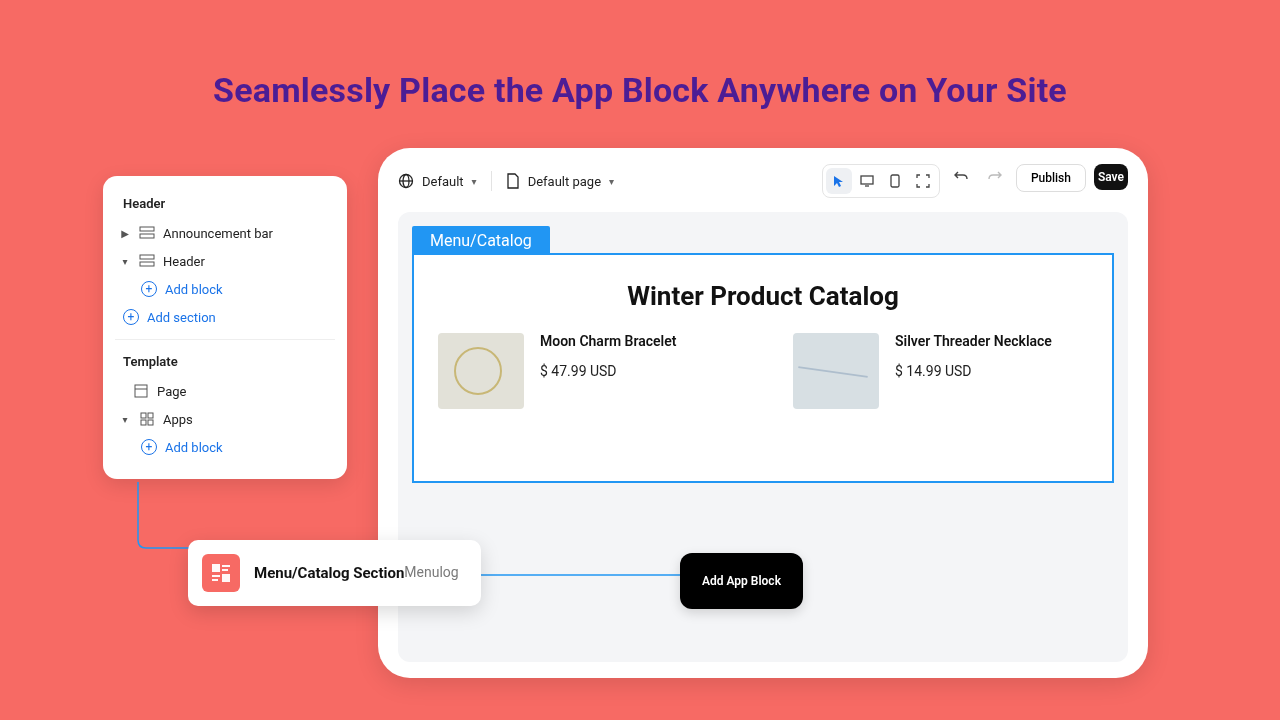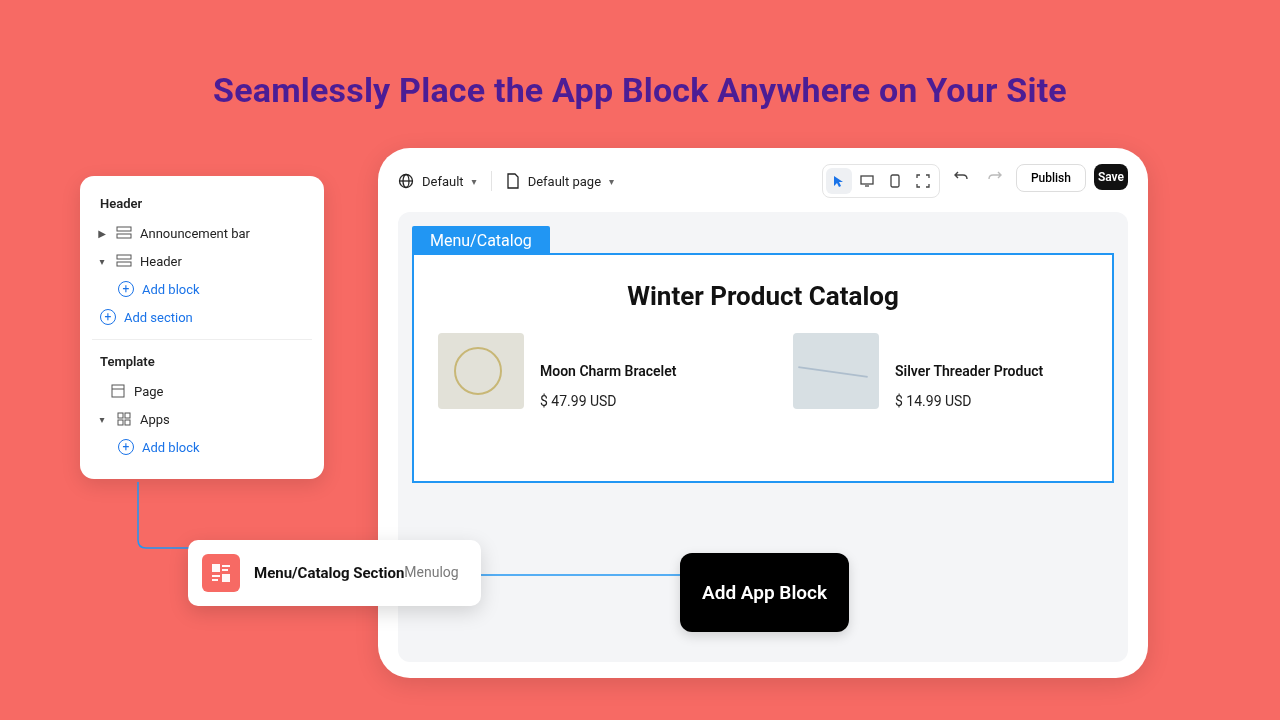--- a/index.html
+++ b/index.html
@@ -1,19 +1,19 @@
 <!DOCTYPE html>
 <html><head>
 <meta charset="utf-8">
 <style>
   * { margin: 0; padding: 0; box-sizing: border-box; font-family: -apple-system, BlinkMacSystemFont, "Segoe UI", Roboto, sans-serif; }
   body { width: 1280px; height: 720px; background: #f76a64; position: relative; overflow: hidden; }
   .headline { color: #4c1d95; font-size: 34px; font-weight: 700; text-align: center; padding-top: 70px; letter-spacing: 0.2px; }
   .sidebar {
-    position: absolute; left: 80px; top: 176px; width: 244px; background: #fff;
+    position: absolute; left: 103px; top: 176px; width: 244px; background: #fff;
     border-radius: 14px; padding: 14px 12px 18px; box-shadow: 0 6px 20px rgba(0,0,0,0.12);
   }
   .sb-section-title { font-size: 13px; font-weight: 600; color: #222; padding: 6px 8px 8px; }
   .sb-item { display: flex; align-items: center; gap: 8px; font-size: 13px; color: #222; padding: 6px 4px; cursor: pointer; }
   .sb-item .chev { width: 12px; text-align: center; color: #555; font-size: 10px; }
   .sb-item .ic { display: inline-flex; width: 16px; height: 16px; align-items: center; justify-content: center; }
   .sb-add { display: flex; align-items: center; gap: 8px; color: #1a73e8; font-size: 13px; padding: 6px 4px 6px 26px; cursor: pointer; }
   .sb-add.root { padding-left: 8px; }
   .sb-add .plus { width: 16px; height: 16px; border: 1.5px solid #1a73e8; border-radius: 50%; display: inline-flex; align-items: center; justify-content: center; font-size: 12px; line-height: 1; }
   .sb-divider { height: 1px; background: #eee; margin: 8px 0; }
@@ -33,32 +33,32 @@
   .undo-btn { width: 26px; height: 26px; display: inline-flex; align-items: center; justify-content: center; cursor: pointer; color: #333; }
   .undo-btn.disabled { color: #bbb; cursor: default; }
   .publish-btn { border: 1px solid #ddd; background: #fff; border-radius: 8px; padding: 6px 14px; font-size: 12px; font-weight: 500; cursor: pointer; }
   .save-btn { background: #111; color: #fff; border-radius: 8px; padding: 6px 4px; font-size: 12px; font-weight: 600; border: none; cursor: pointer; }
 
   .canvas { margin-top: 14px; background: #f4f5f7; border-radius: 12px; padding: 14px 14px 24px; height: 450px; }
   .tab-handle { display: inline-block; background: #2196f3; color: #fff; font-size: 16px; padding: 5px 18px; border-radius: 2px 2px 0 0; position: relative; z-index: 2; }
   .selected-block { border: 2px solid #2196f3; background: #fff; padding: 20px 24px 30px; min-height: 230px; margin-top: -2px; }
   .catalog-title { text-align: center; font-size: 26px; font-weight: 700; color: #121212; margin: 6px 0 22px; }
   .products { display: flex; gap: 60px; justify-content: center; }
-  .product { display: flex; gap: 16px; align-items: flex-end; width: 300px; }
+  .product { display: flex; gap: 16px; align-items: flex-start; width: 300px; }
   .thumb { width: 86px; height: 76px; border-radius: 4px; background: #d7dfe3; position: relative; overflow: hidden; }
   .thumb.warm { background: #e2e1d8; }
   .thumb.warm::after { content: ""; position: absolute; width: 44px; height: 44px; border: 2px solid #c8b776; border-radius: 50%; left: 16px; top: 14px; }
   .thumb.cool::after { content: ""; position: absolute; width: 70px; height: 2px; background: #aebecd; left: 5px; top: 38px; transform: rotate(8deg); }
   .p-info { display: flex; flex-direction: column; gap: 14px; }
   .p-name { font-size: 14px; font-weight: 600; color: #121212; }
   .p-price { font-size: 14px; color: #222; }
 
   .add-block-pill {
     position: absolute; left: 680px; top: 553px; background: #000; color: #fff;
-    padding: 28px 22px; font-size: 19px; font-weight: 600; border-radius: 12px; cursor: pointer; z-index: 5;
+    padding: 21px 22px; font-size: 12px; font-weight: 600; border-radius: 12px; cursor: pointer; z-index: 5;
     box-shadow: 0 4px 12px rgba(0,0,0,0.15);
   }
 
   .app-card {
     position: absolute; left: 188px; top: 540px; background: #fff; border-radius: 10px;
     box-shadow: 0 6px 20px rgba(0,0,0,0.15); padding: 14px 22px 14px 14px; display: flex; gap: 14px; align-items: center; z-index: 6;
   }
   .app-icon { width: 38px; height: 38px; background: #f76a64; border-radius: 6px; display: flex; align-items: center; justify-content: center; }
   .app-icon svg { display: block; }
   .app-text { display: flex; flex-direction: row; }
@@ -217,21 +217,21 @@
         <div class="product">
           <div class="thumb warm"></div>
           <div class="p-info">
             <div class="p-name">Moon Charm Bracelet</div>
             <div class="p-price">$ 47.99 USD</div>
           </div>
         </div>
         <div class="product">
           <div class="thumb cool"></div>
           <div class="p-info">
-            <div class="p-name">Silver Threader Product</div>
+            <div class="p-name">Silver Threader Necklace</div>
             <div class="p-price">$ 14.99 USD</div>
           </div>
         </div>
       </div>
     </div>
   </div>
 </div>
 
 <svg class="connector" style="left:450px; top:570px;" width="240" height="10">
   <line x1="0" y1="5" x2="240" y2="5" stroke="#2196f3" stroke-width="1.5"></line>

